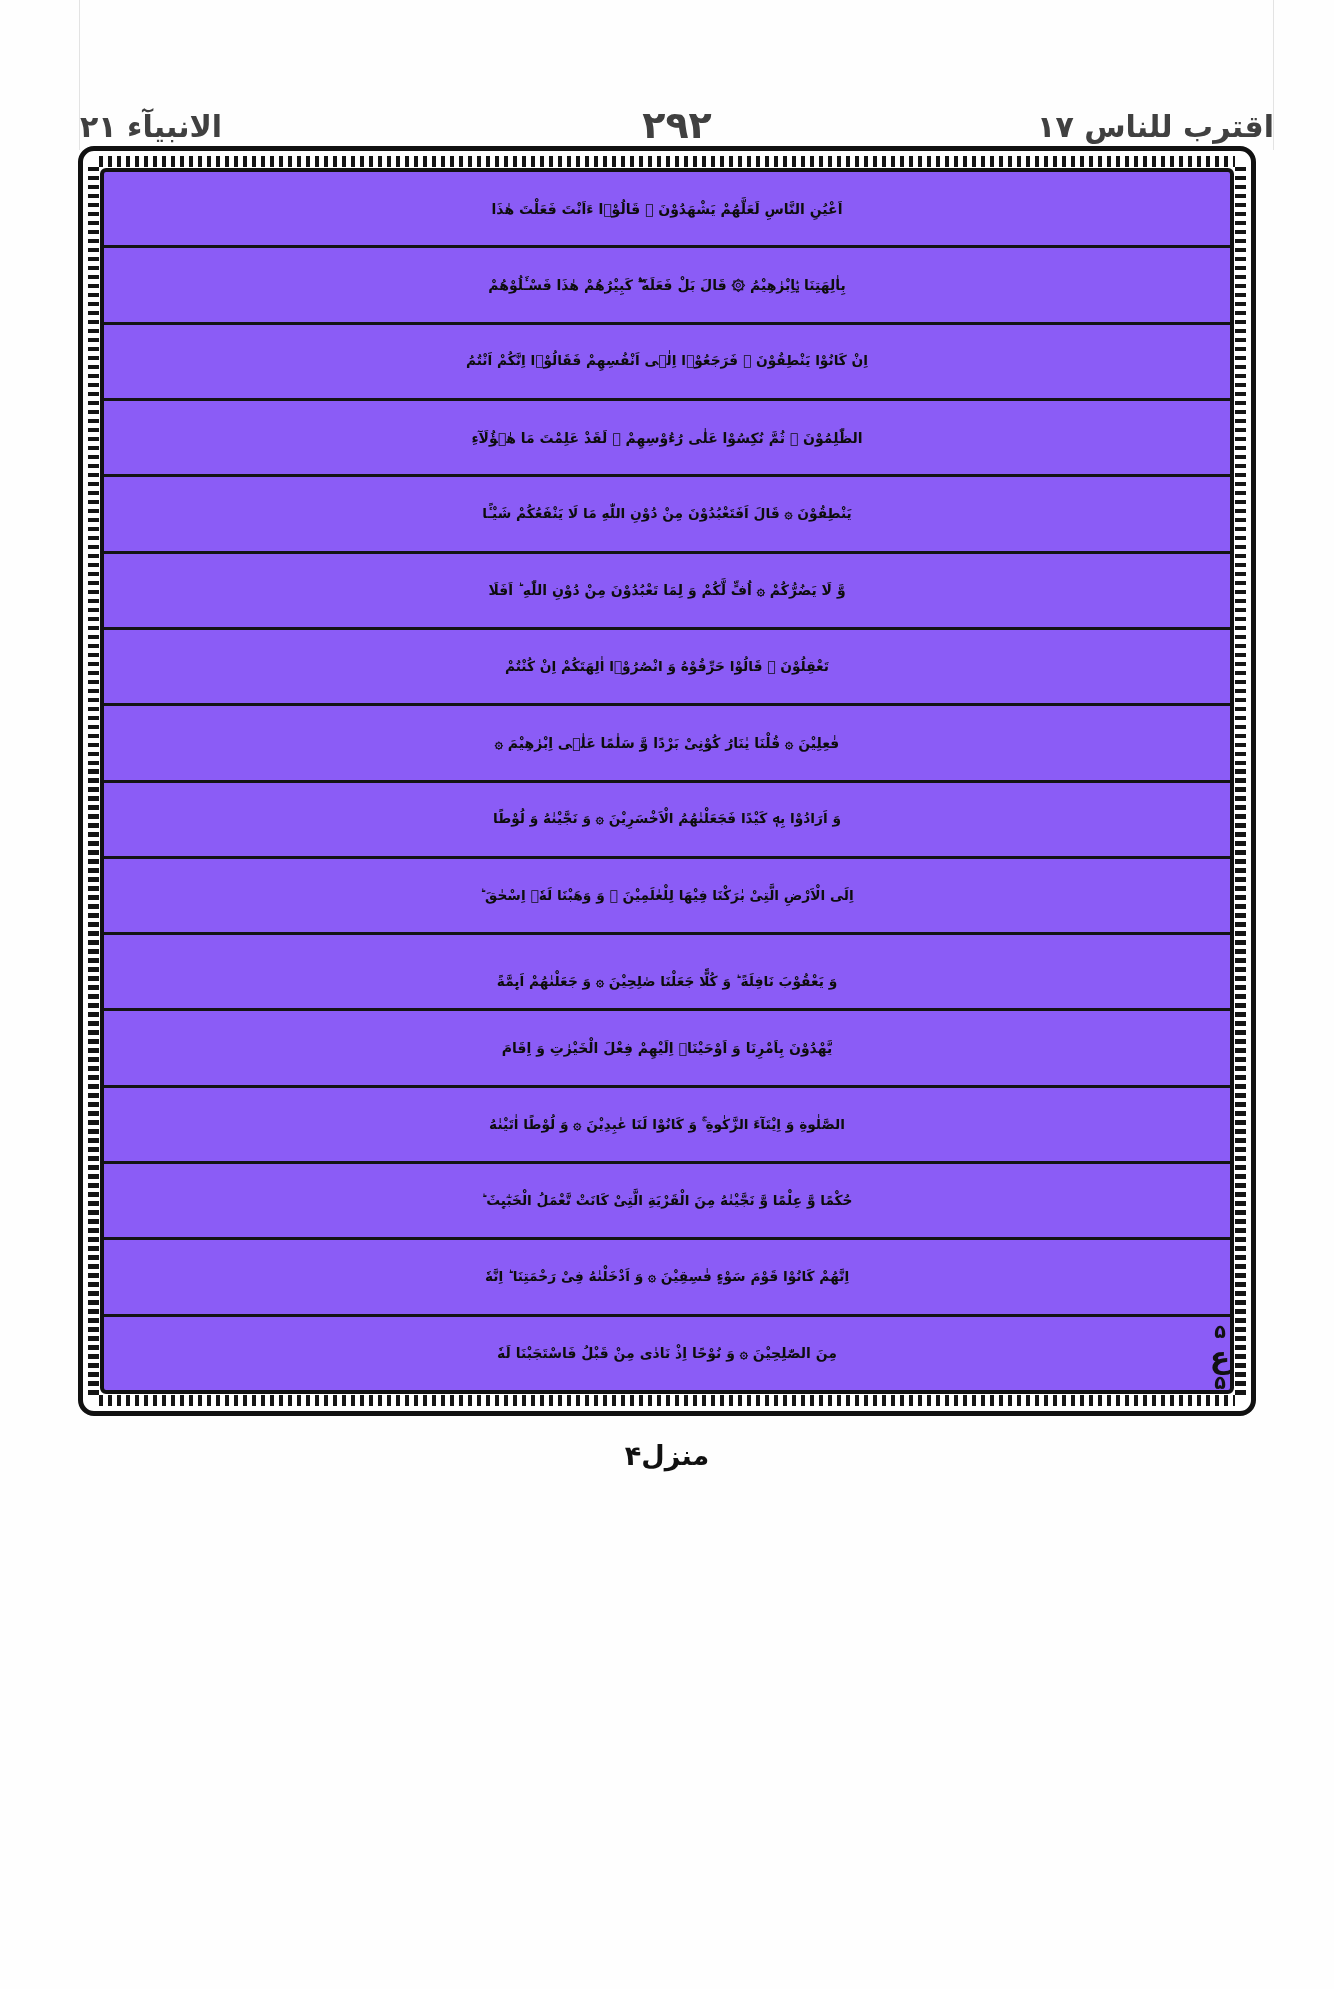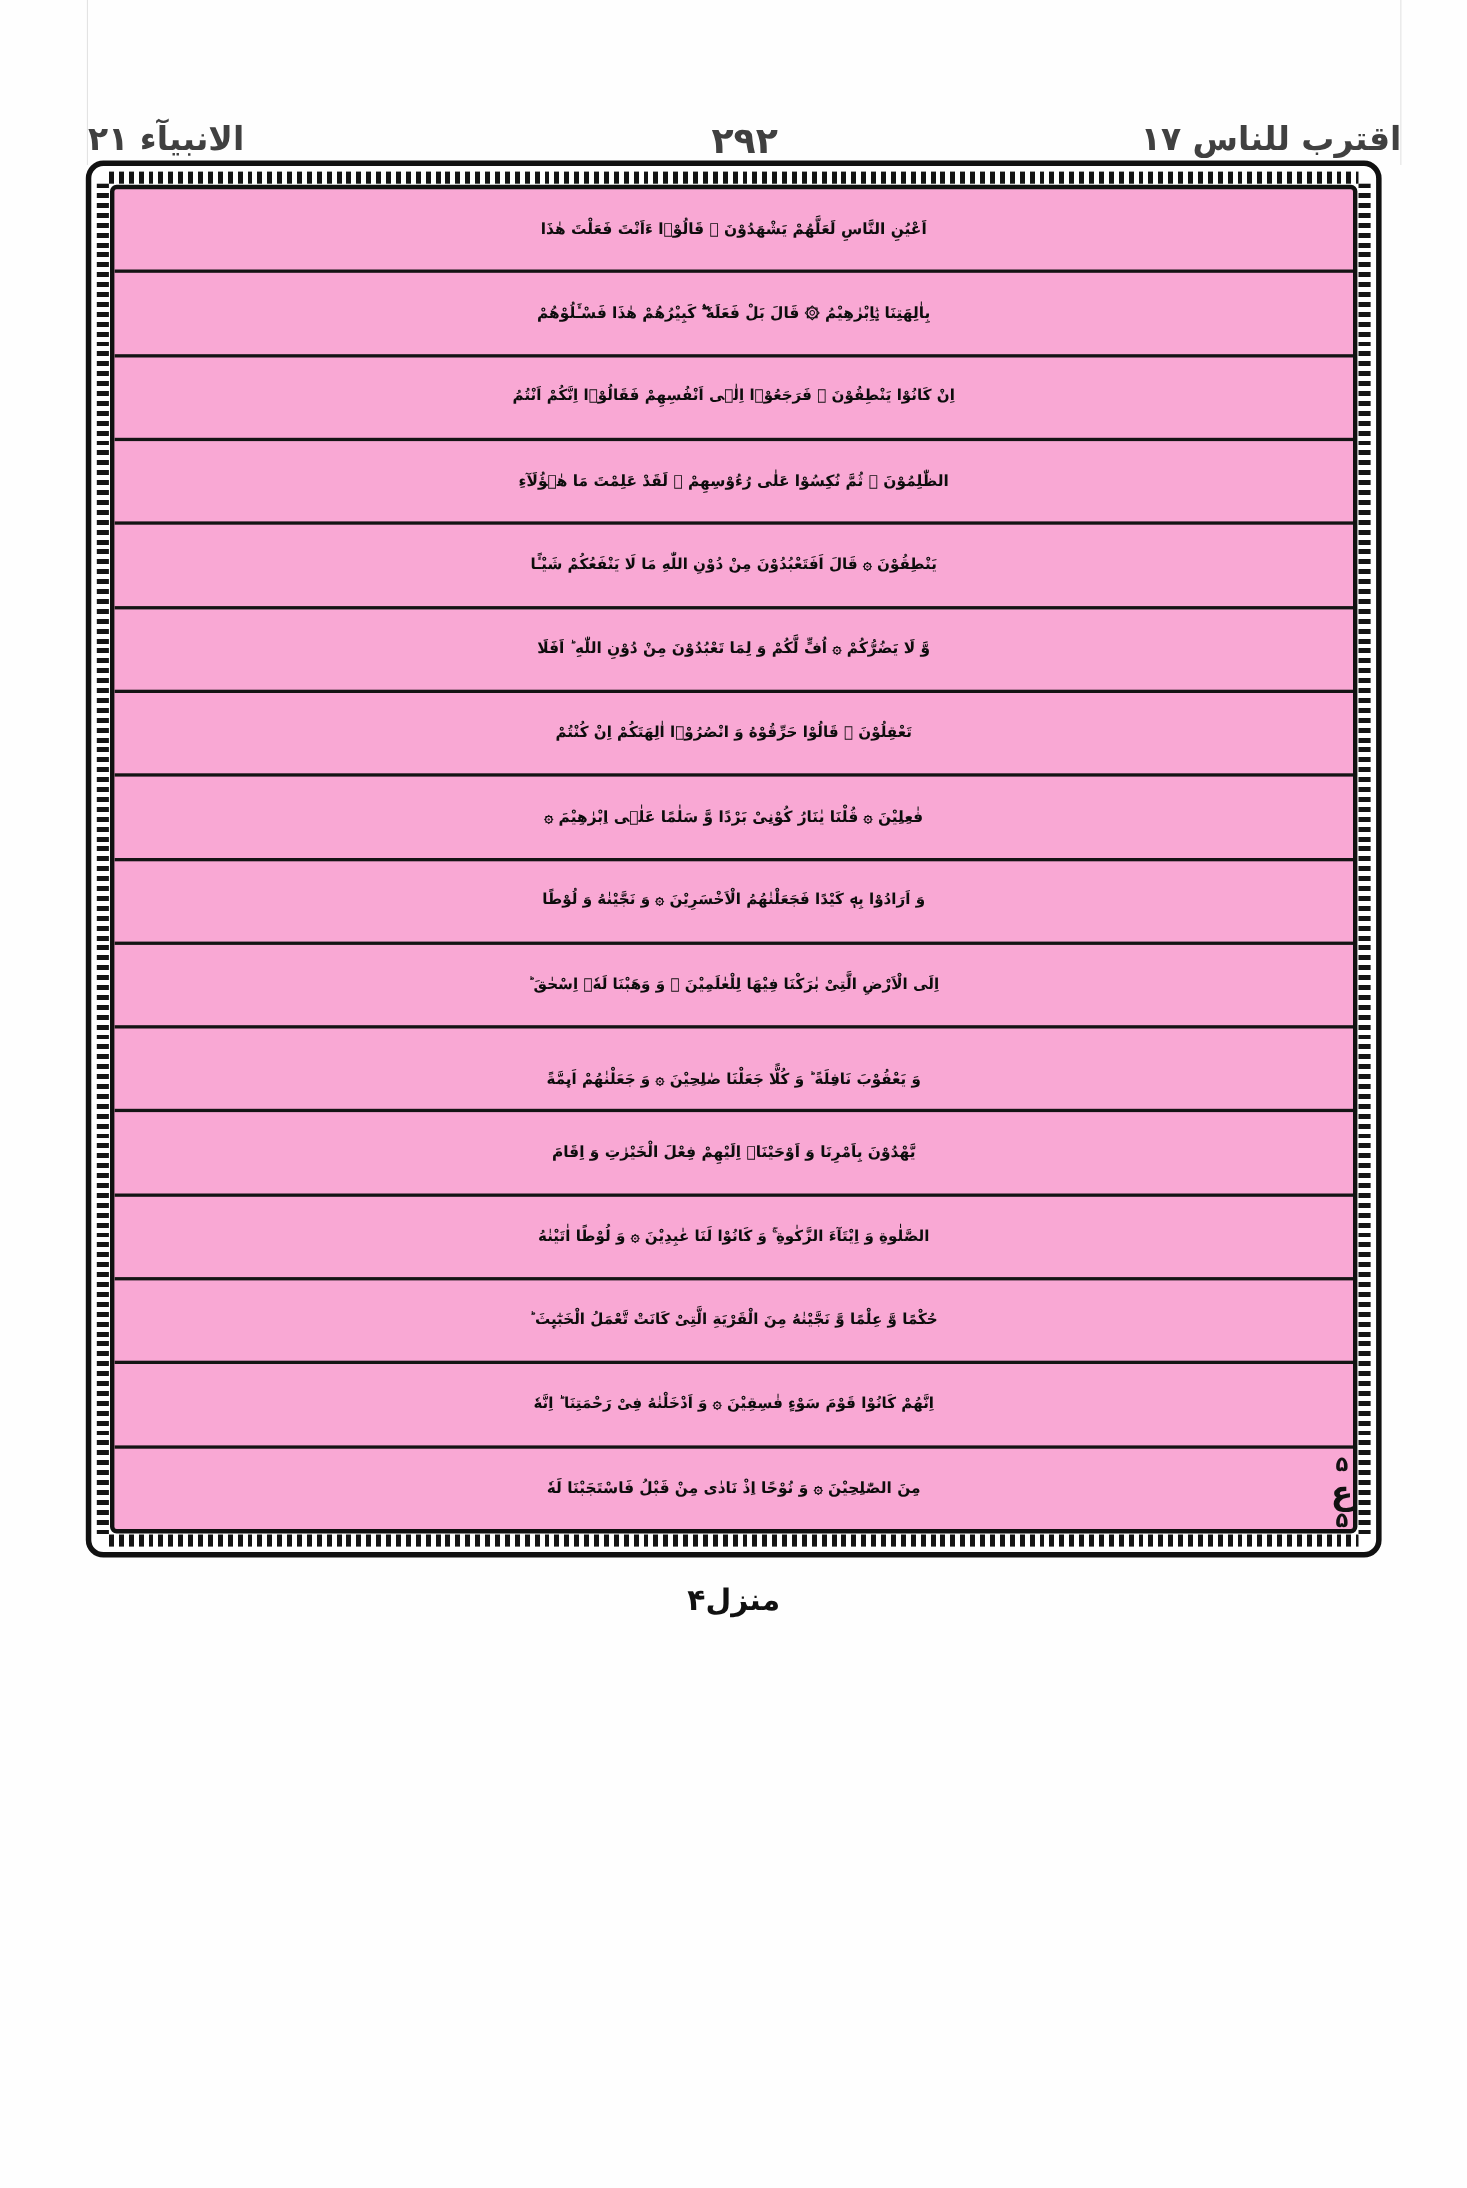--- a/index.html
+++ b/index.html
@@ -61,21 +61,21 @@
     letter-spacing: -0.5px;
     padding-bottom: 2px;
   }
   .header-surah {
     font-size: 30px;
     font-weight: 700;
     letter-spacing: -0.5px;
     padding-bottom: 2px;
   }
   .header-pageno {
-    font-size: 33px;
+    font-size: 38px;
     font-weight: 700;
     position: absolute;
     left: 0; right: 0;
     text-align: center;
     bottom: 0;
   }
 
   
   .frame-outer {
     position: absolute;
@@ -115,21 +115,21 @@
 
   .frame-inner {
     position: absolute;
     left: 17px;
     top: 17px;
     right: 17px;
     bottom: 17px;
     border: 4px solid #111111;
     border-radius: 6px;
     box-sizing: border-box;
-    background: #f9a8d4;
+    background: #8b5cf6;
     overflow: hidden;
   }
 
   
   .lines-wrap {
     position: absolute;
     inset: 0;
     display: flex;
     flex-direction: column;
   }

